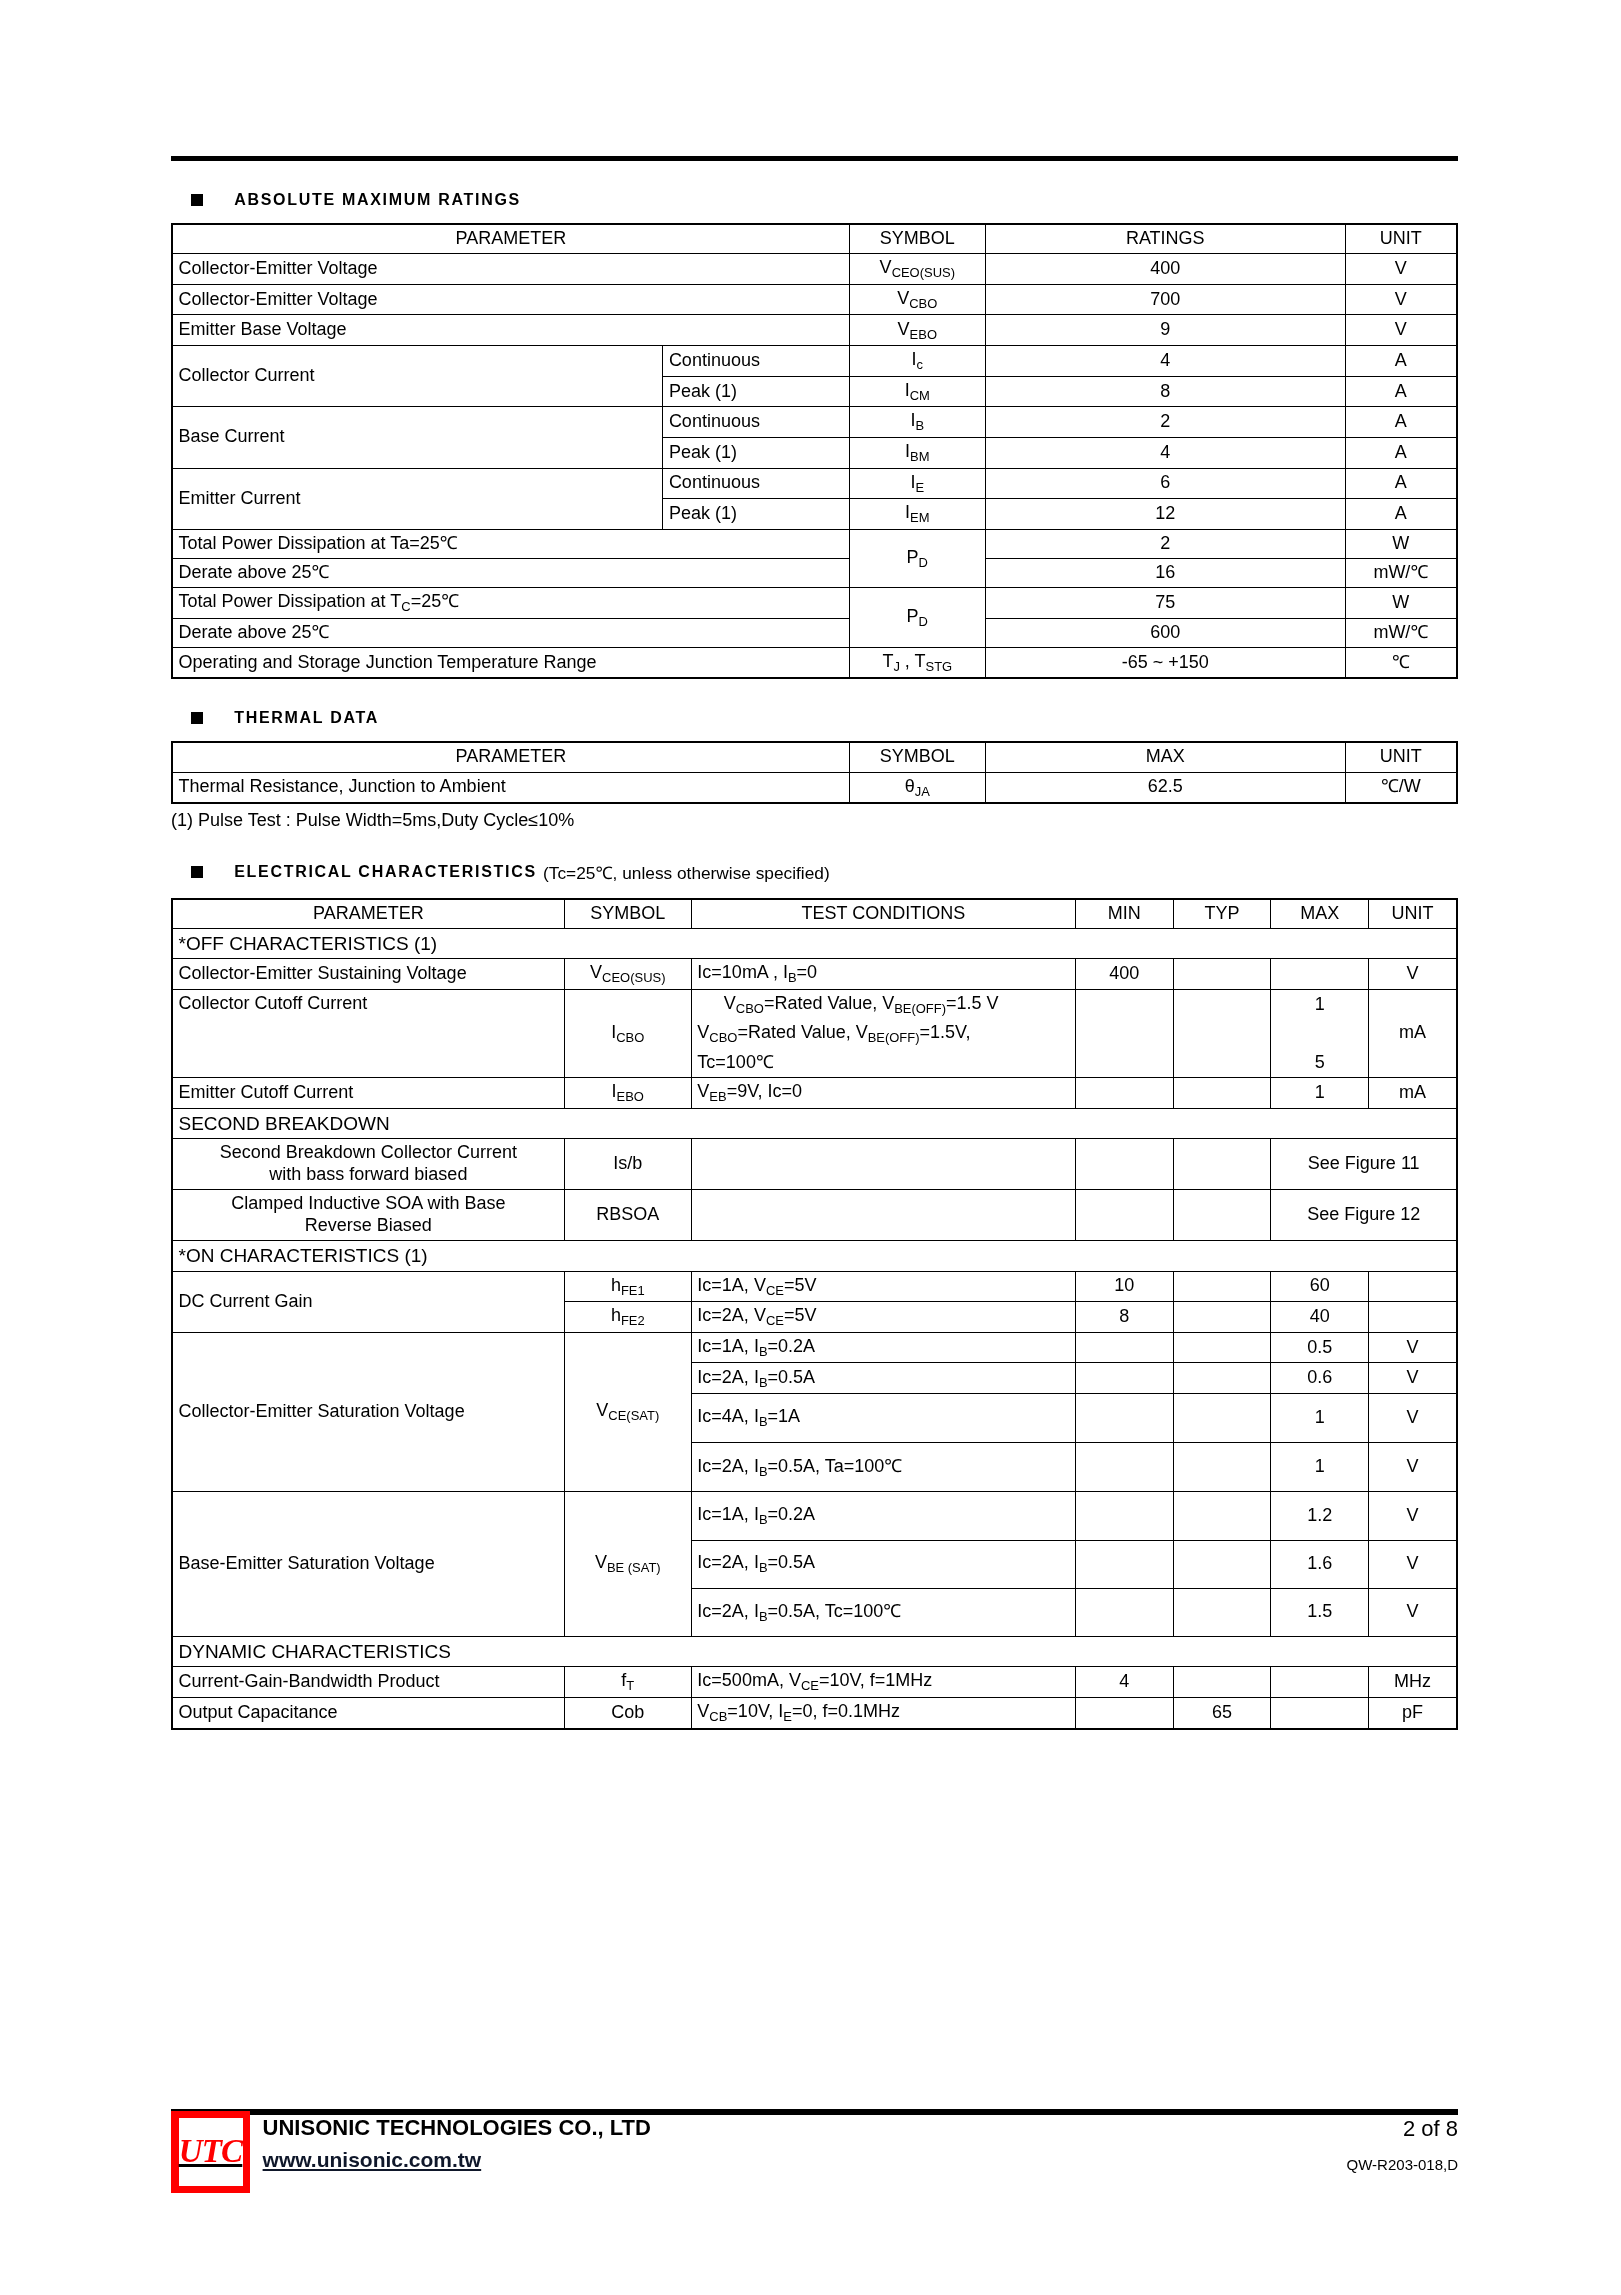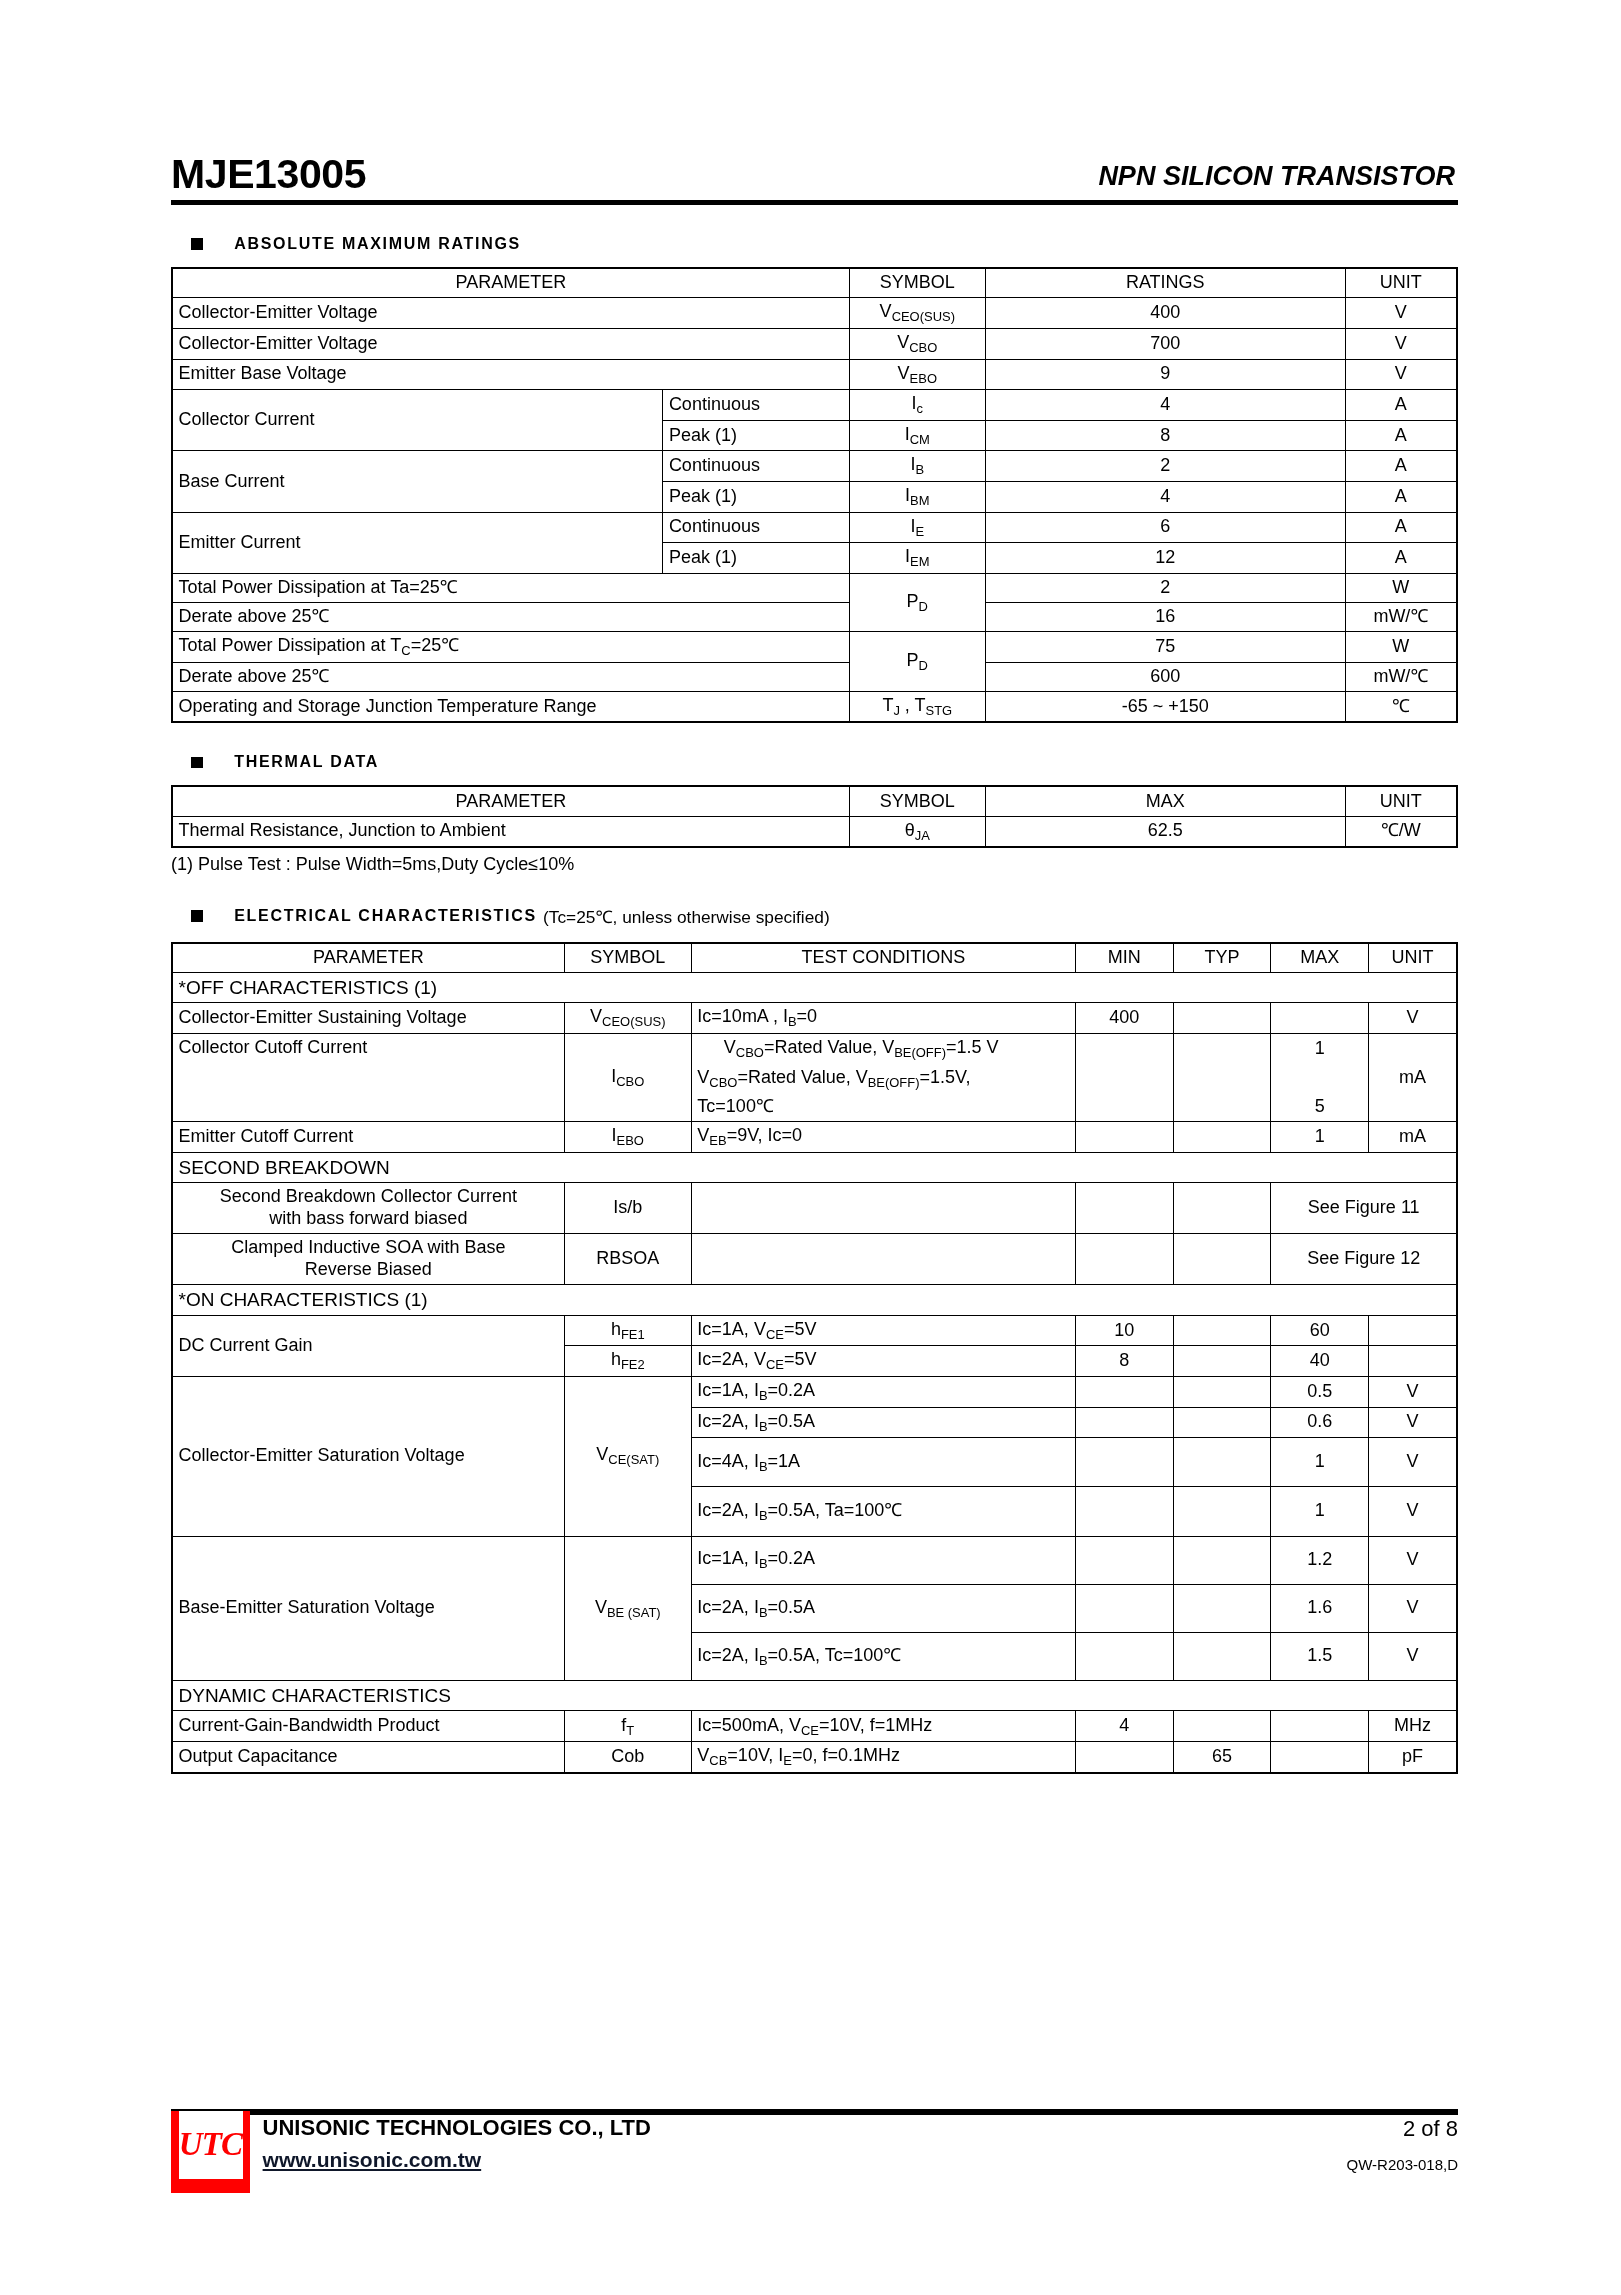--- a/index.html
+++ b/index.html
@@ -138,23 +138,25 @@
   .footer-body {
     display: flex;
     align-items: flex-start;
     margin-top: 0px;
   }
   .utc-logo {
     width: 79px;
     height: 82px;
     background: #FF0000;
     display: flex;
+    align-items: center;
     justify-content: center;
     flex: none;
     margin-top: -3.9px;
+    text-decoration: underline;
   }
   .utc-logo-inner {
     width: 64px;
     height: 68px;
     background: #ffffff;
     display: flex;
     align-items: center;
     justify-content: center;
   }
   .utc-logo-text {
@@ -189,24 +191,20 @@
   .page-num { font-size: 22px; }
   .doc-code { font-size: 15px; margin-top: 14px; }
 </style>
 </head>
 <body>
 
 <div class="page">
 
   <div class="content">
 
-    <div class="doc-header">
-      <div class="part-number">MJE13005</div>
-      <div class="device-type">NPN SILICON TRANSISTOR</div>
-    </div>
     <div class="header-rule"></div>
 
     <div class="section-head">
       <span class="bullet-sq"></span>
       <span class="section-title">ABSOLUTE MAXIMUM RATINGS</span>
     </div>
 
     <table class="dt">
       <colgroup>
         <col style="width:38.2%">

